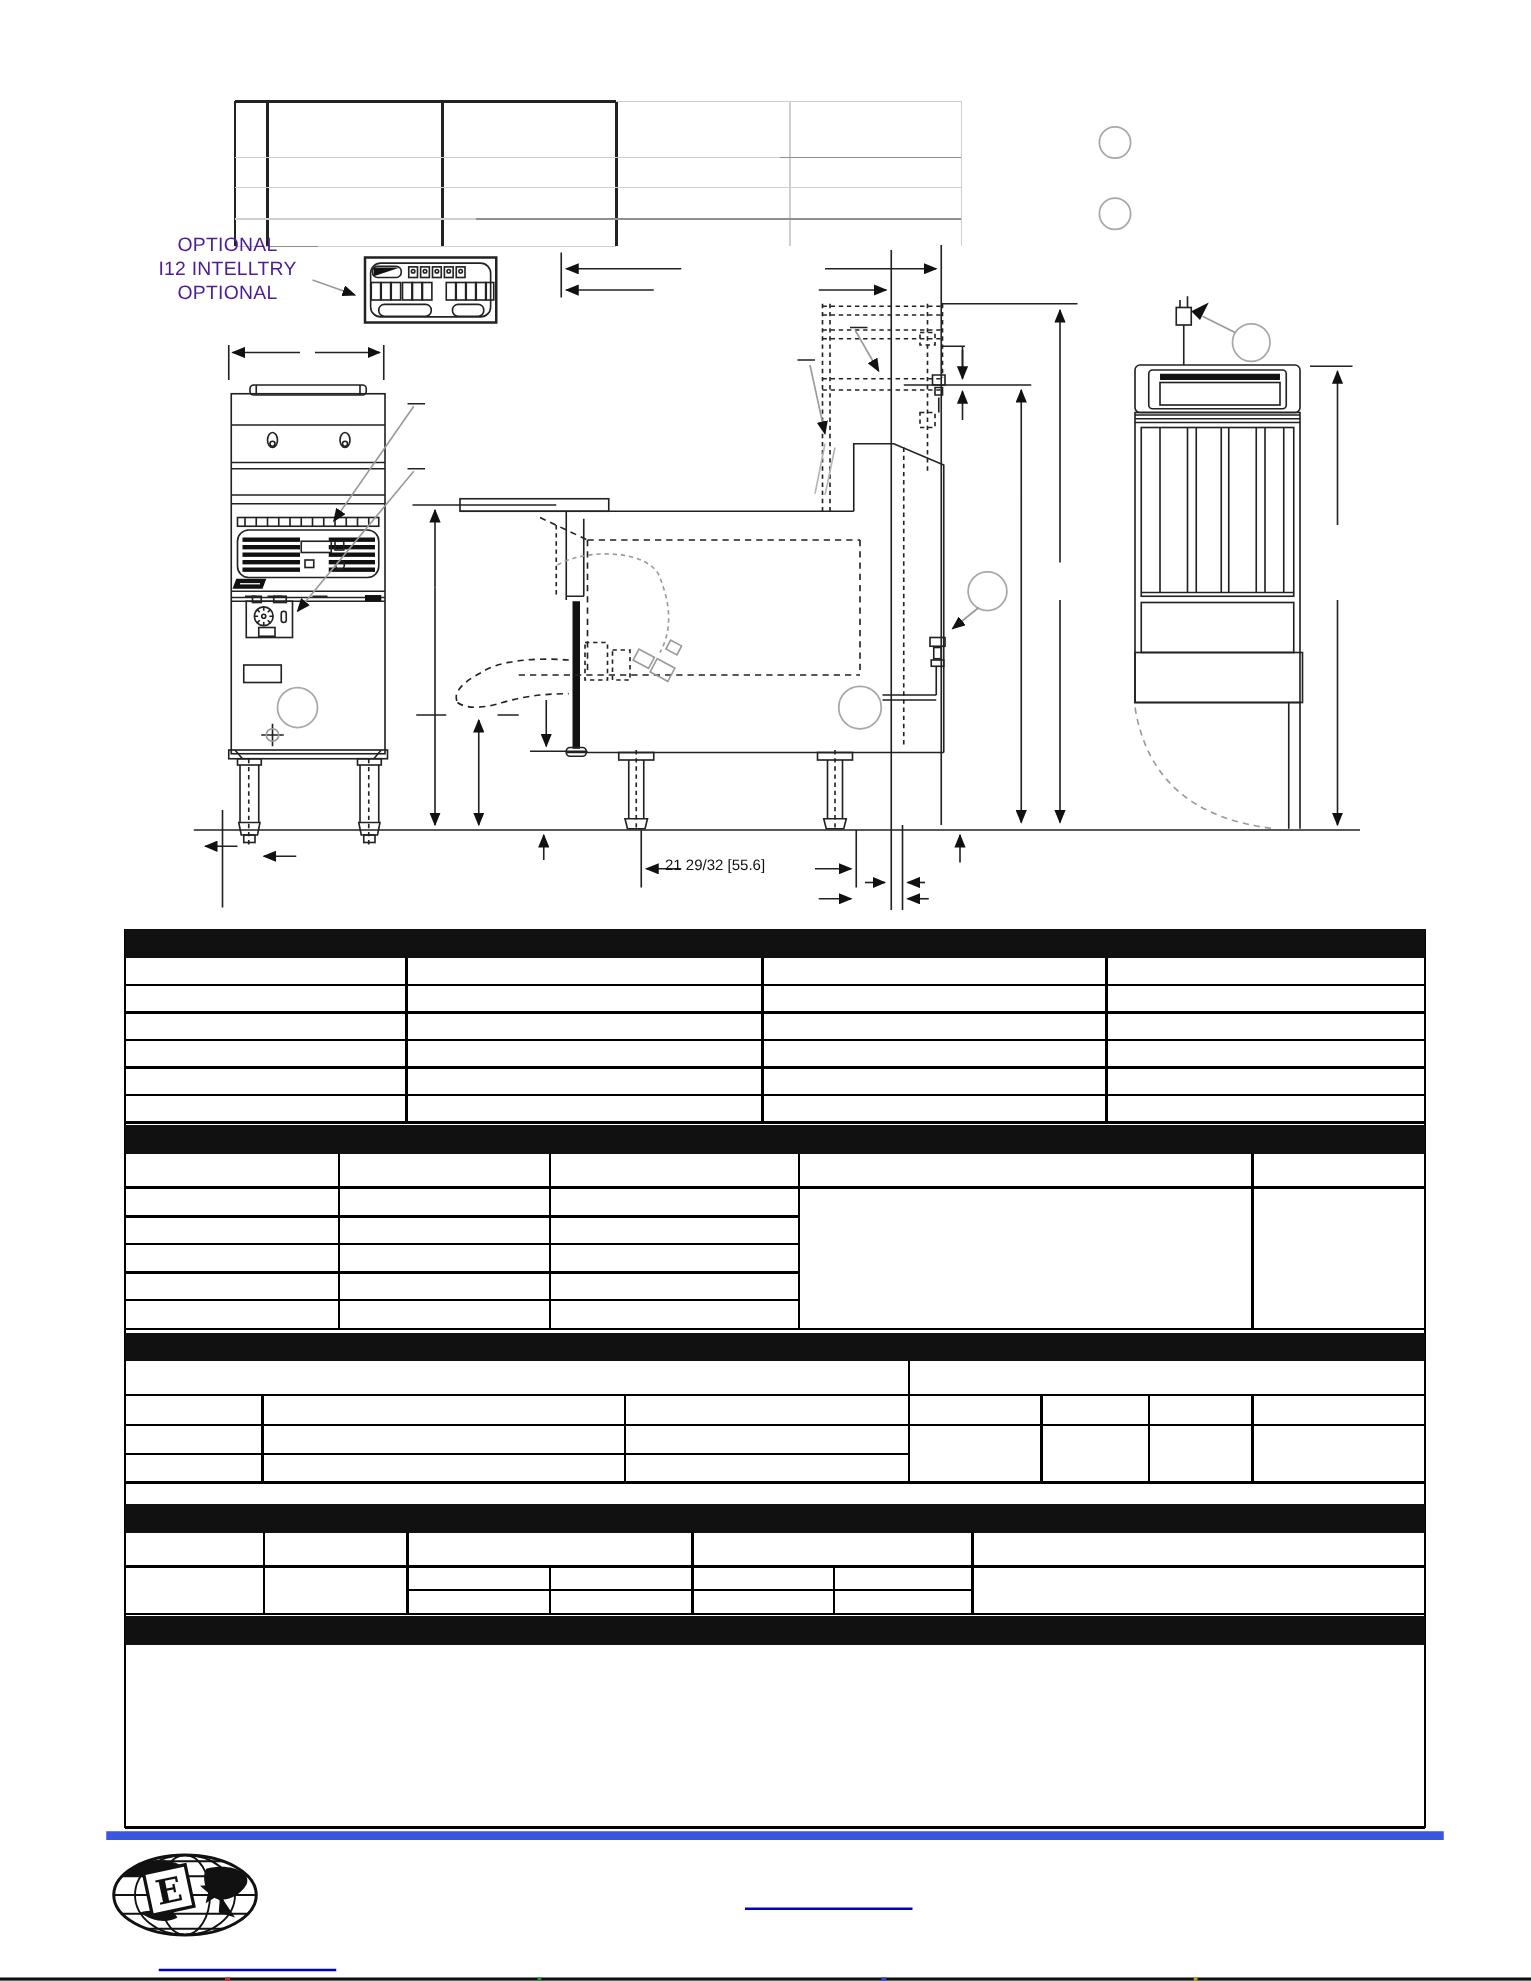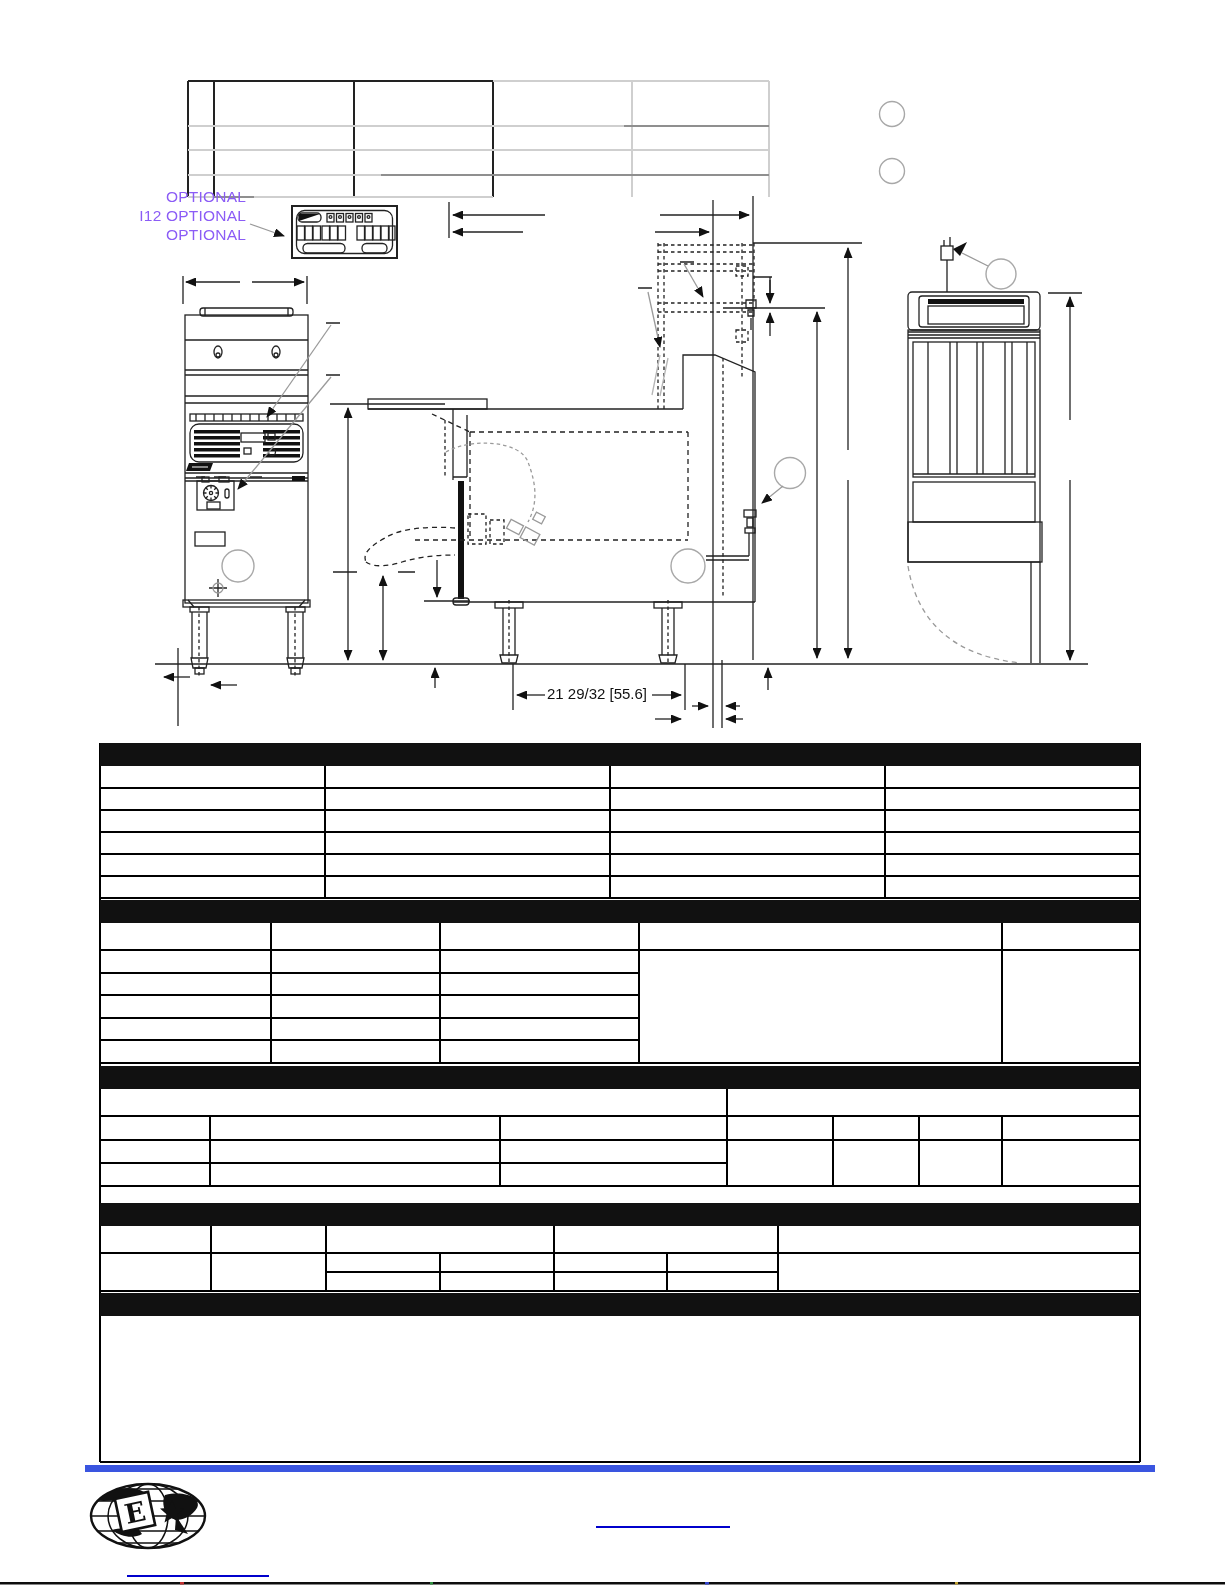--- a/index.html
+++ b/index.html
@@ -3,27 +3,27 @@
 <meta charset="utf-8">
 <style>
   html,body{margin:0;padding:0;background:#ffffff;}
   .page{
     position:relative;width:1225px;height:1585px;background:#ffffff;overflow:hidden;
     font-family:"Liberation Sans", sans-serif;color:#1a1a1a;
   }
   .page svg{position:absolute;left:0;top:0;}
   .overlay{position:absolute;}
   .opt-label{
-    left:118px;top:187px;width:128px;text-align:right;
-    font-size:15.5px;line-height:19px;color:#8b5cf6;letter-spacing:.2px;
+    left:118px;top:187px;width:128px;text-align:center;
+    font-size:15.5px;line-height:19px;color:#4c1d95;letter-spacing:.2px;
   }
   .opt-label span{display:block;}
   .dim-label{
-    left:532px;top:685px;width:130px;text-align:center;
-    font-size:15px;color:#111;white-space:nowrap;
+    left:532px;top:685px;width:130px;
+    font-size:12px;color:#111;white-space:nowrap;
   }
   .ulink{
     position:absolute;display:block;border-bottom:2px solid #0000cc;
     text-decoration:none;color:#0000cc;font-size:11px;overflow:hidden;
   }
   .link-center{left:596px;top:1513px;width:134px;height:13px;}
   .link-bottom{left:127px;top:1562px;width:142px;height:13px;}
 
   
   .ln{stroke:#222;stroke-width:1.3;fill:none;}
@@ -381,21 +381,21 @@
     <rect x="0" y="1582" width="1225" height="2.5" fill="#0d0d0d"></rect>
     <rect x="180" y="1582" width="4" height="2.5" fill="#c03030"></rect>
     <rect x="430" y="1582" width="3" height="2.5" fill="#2f8f3f"></rect>
     <rect x="705" y="1582" width="4" height="2.5" fill="#3344cc"></rect>
     <rect x="955" y="1582" width="3" height="2.5" fill="#c0a030"></rect>
   </g>
 </svg>
 
 <div class="overlay opt-label">
   <span>OPTIONAL</span>
-  <span>I12 OPTIONAL</span>
+  <span>I12 INTELLTRY</span>
   <span>OPTIONAL</span>
 </div>
 
 <div class="overlay dim-label">21 29/32 [55.6]</div>
 
 <a href="#" class="ulink link-center"></a>
 <a href="#" class="ulink link-bottom"></a>
 
 </div>
 

